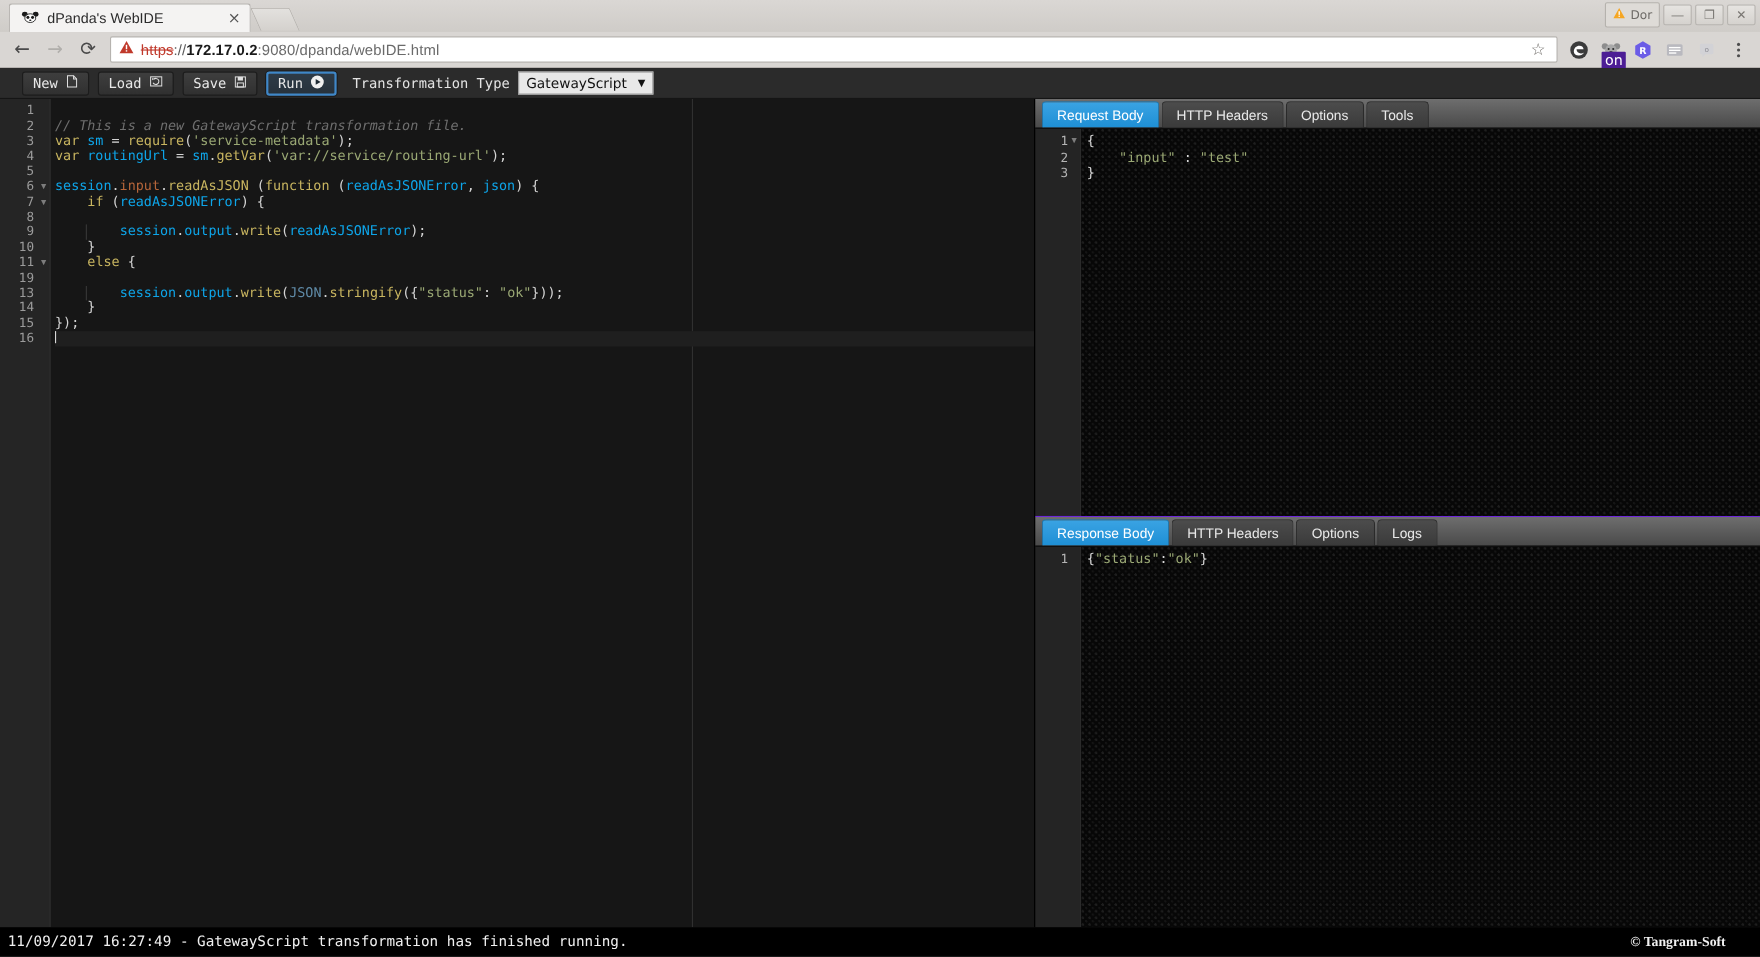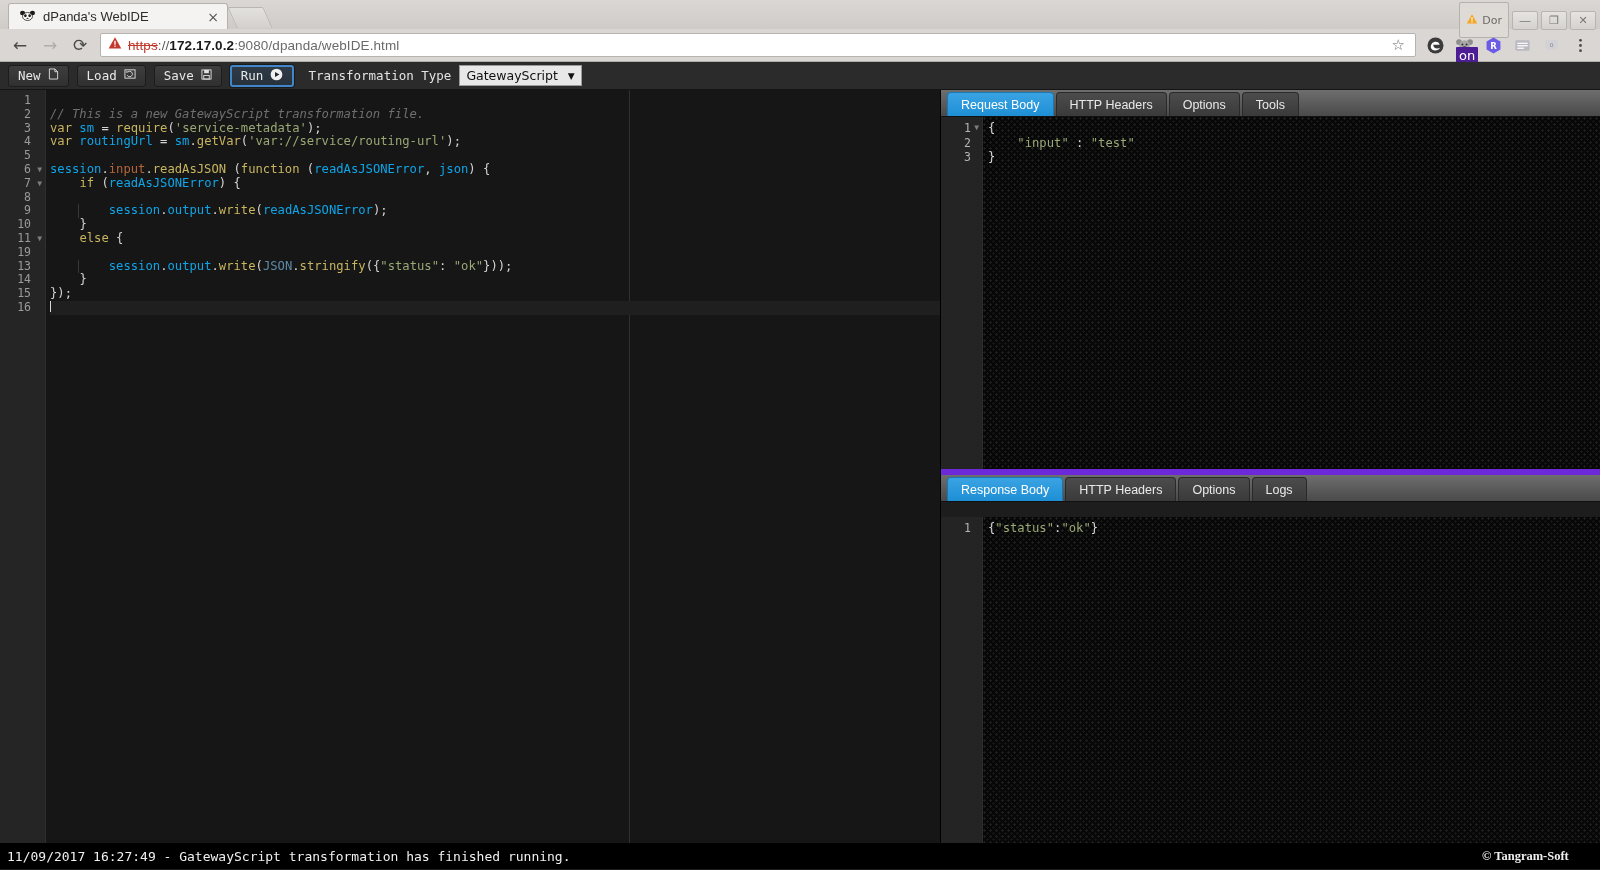--- a/index.html
+++ b/index.html
@@ -43,21 +43,21 @@
     background: linear-gradient(#e3e1de, #d4d1cd);
     transform: skewX(24deg); border-radius: 2px 2px 0 0;
   }
   .winctl {
     position: absolute; right: 4px; top: 2px;
     display: flex; align-items: center; gap: 3px;
   }
   .warn-badge {
     display: flex; align-items: center; gap: 4px;
     background: #dedbd7; border: 1px solid #b5b2ad; border-radius: 2px;
-    height: 36px; padding: 4px 6px; font-size: 11px; color: #6d6a66;
+    height: 23px; padding: 4px 6px; font-size: 11px; color: #6d6a66;
     font-family: "DejaVu Sans", sans-serif;
   }
   .wbtn {
     width: 26px; height: 19px; border: 1px solid #b8b5b1;
     background: linear-gradient(#e6e4e1, #d5d2ce); border-radius: 2px;
     display: flex; align-items: center; justify-content: center;
     font-size: 11px; color: #7a7773;
   }
 
   .navbar {
@@ -82,21 +82,21 @@
   .url-rest { color: #6a6a6a; }
   .star { color: #6f6c68; font-size: 15px; padding-right: 3px; font-family: "DejaVu Sans", sans-serif;}
   .ext-icons { display: flex; align-items: center; gap: 10px; padding-right: 4px; }
   .ext { width: 19px; height: 19px; position: relative; }
 
   
   .app { width: 1600px; height: 807px; position: relative; background: #1d1d1d; }
 
   .toolbar {
     height: 28px; background: #2b2b2b; display: flex; align-items: center;
-    padding-left: 8px; gap: 8px; border-bottom: 1px solid #151515;
+    padding-left: 20px; gap: 8px; border-bottom: 1px solid #151515;
   }
   .tbtn {
     height: 22px; min-width: 60px; padding: 0 9px;
     background: linear-gradient(#3e3e3e, #303030);
     border: 1px solid #1c1c1c; border-radius: 3px;
     color: #e8e8e8; font-size: 12.5px;
     font-family: "DejaVu Sans Mono", monospace;
     display: flex; align-items: center; justify-content: center; gap: 7px;
   }
   .tbtn.run {
@@ -159,21 +159,21 @@
   .c-cls     { color: #5f8aa6; }
   .c-punc    { color: #d4d4d4; }
   .indent-guide {
     position: absolute; top: 0; height: 13.8px; width: 1px; background: #383838;
   }
 
   
   .right-pane { flex: 1; display: flex; flex-direction: column; background: #1d1d1d; }
   .panel { display: flex; flex-direction: column; overflow: hidden; }
   .panel.req { height: 379px; }
-  .panel.res { flex: 1; border-top: 6px solid #6d28d9; gap: 15px; }
+  .panel.res { flex: 1; border-top: 1px solid #6d28d9; }
 
   .tabrow {
     height: 27px; background: linear-gradient(#6e6e6e, #4a4a4a);
     display: flex; align-items: flex-end; padding-left: 6px; gap: 2px;
     border-bottom: 1px solid #111;
   }
   .ptab {
     height: 24px; padding: 0 13px; border-radius: 4px 4px 0 0;
     background: linear-gradient(#4c4c4c, #3a3a3a);
     border: 1px solid #2a2a2a; border-bottom: none;

